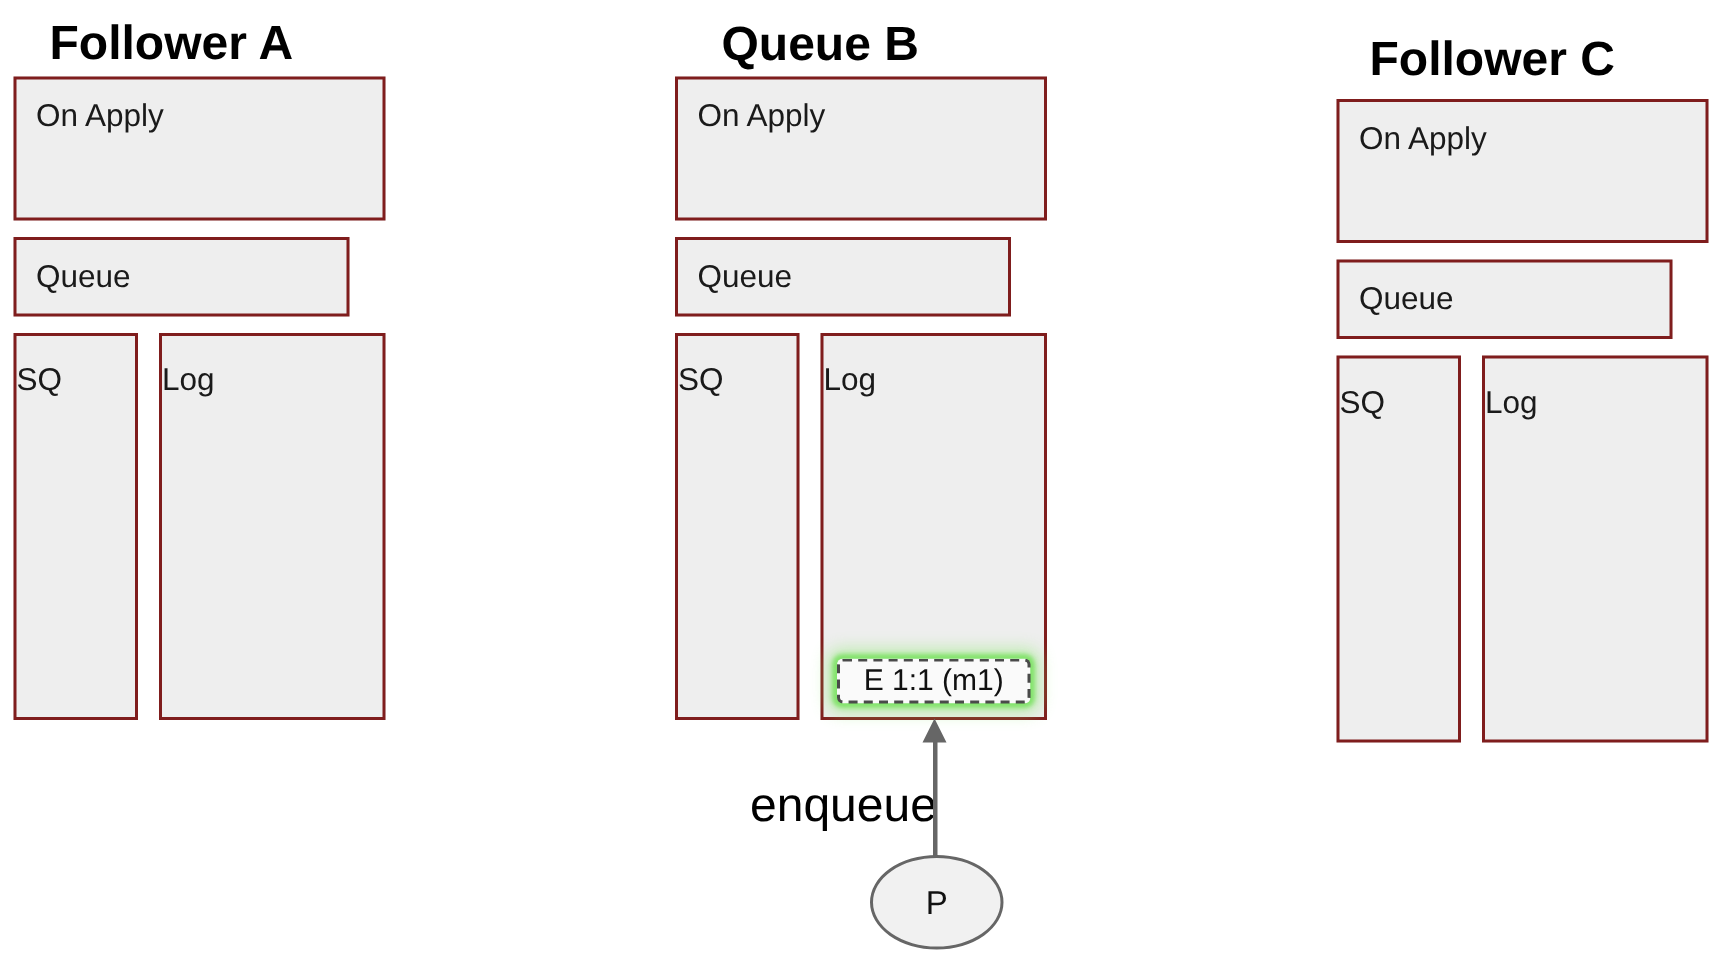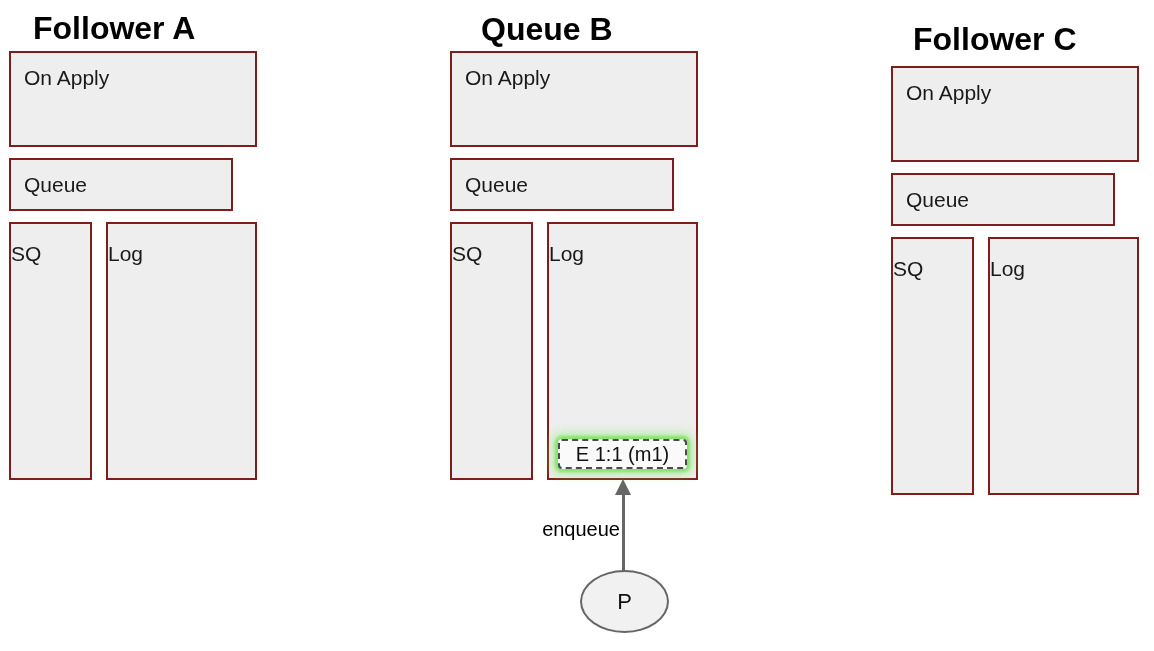--- a/index.html
+++ b/index.html
@@ -57,21 +57,21 @@
     width: 0; height: 0;
     border-left: 8px solid transparent;
     border-right: 8px solid transparent;
     border-bottom: 16px solid #666666;
   }
   .edge-label {
     position: absolute;
     left: 500px; top: 518px;
     width: 120px;
     text-align: right;
-    font-size: 20px;
+    font-size: 32px;
     color: #000;
     white-space: nowrap;
   }
   .producer {
     position: absolute;
     left: 580px; top: 570px;
     width: 89px; height: 63px;
     background: #f1f1f1;
     border: 2px solid #666666;
     border-radius: 50%;

